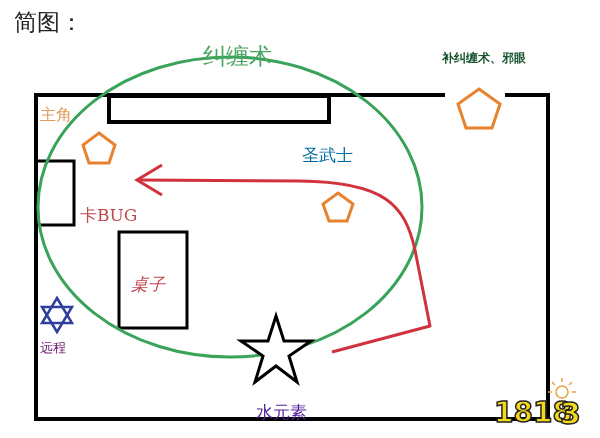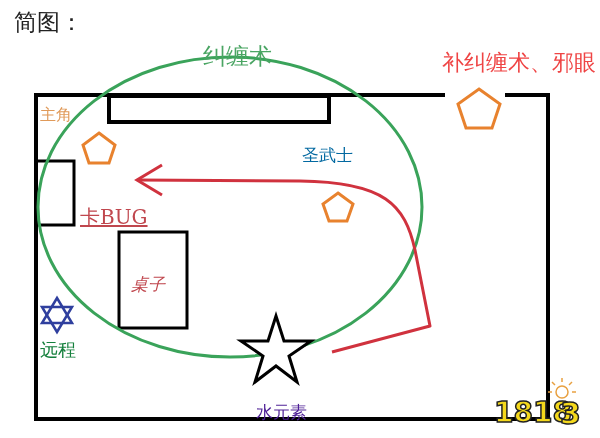--- a/index.html
+++ b/index.html
@@ -1,25 +1,25 @@
 <!DOCTYPE html>
 <html><head>
 <meta charset="utf-8">
 <style>
   html, body { margin:0; padding:0; background:#ffffff; }
   body { width:600px; height:438px; position:relative; overflow:hidden; font-family:"DejaVu Serif", serif; }
   .lbl { position:absolute; white-space:nowrap; line-height:1; }
   #title { left:14px; top:11px; font-size:23px; color:#222; }
   #lbl-entangle { left:203px; top:45px; font-size:23px; color:#4aa563; }
-  #lbl-refill { left:442px; top:52px; font-size:22px; color:#ef4444; }
+  #lbl-refill { left:442px; top:52px; font-size:12px; color:#14532d;font-weight:bold; }
   #lbl-hero { left:40px; top:107px; font-size:16px; color:#e09a5a; }
   #lbl-paladin { left:302px; top:147px; font-size:17px; color:#0369a1; }
-  #lbl-bug { left:80px; top:207px; font-size:20px; color:#c0474e;text-decoration:underline; }
+  #lbl-bug { left:80px; top:207px; font-size:17px; color:#c0474e; }
   #lbl-table { left:131px; top:276px; font-size:17px; color:#c0474e;font-style:italic; }
-  #lbl-ranged { left:40px; top:341px; font-size:18px; color:#15803d;text-align:right; }
+  #lbl-ranged { left:40px; top:341px; font-size:13px; color:#701a75;text-align:right; }
   #lbl-water { left:256px; top:404px; font-size:17px; color:#4c1d95; }
   svg#map { position:absolute; left:0; top:0; }
   #logo { position:absolute; left:490px; top:372px; width:100px; height:60px; }
 </style>
 </head>
 <body>
 
 <svg id="map" width="600" height="438" viewBox="0 0 600 438">
 
   <polyline points="445,95 36,95 36,419 548,419 548,95 505,95" fill="none" stroke="#000" stroke-width="4"></polyline>

